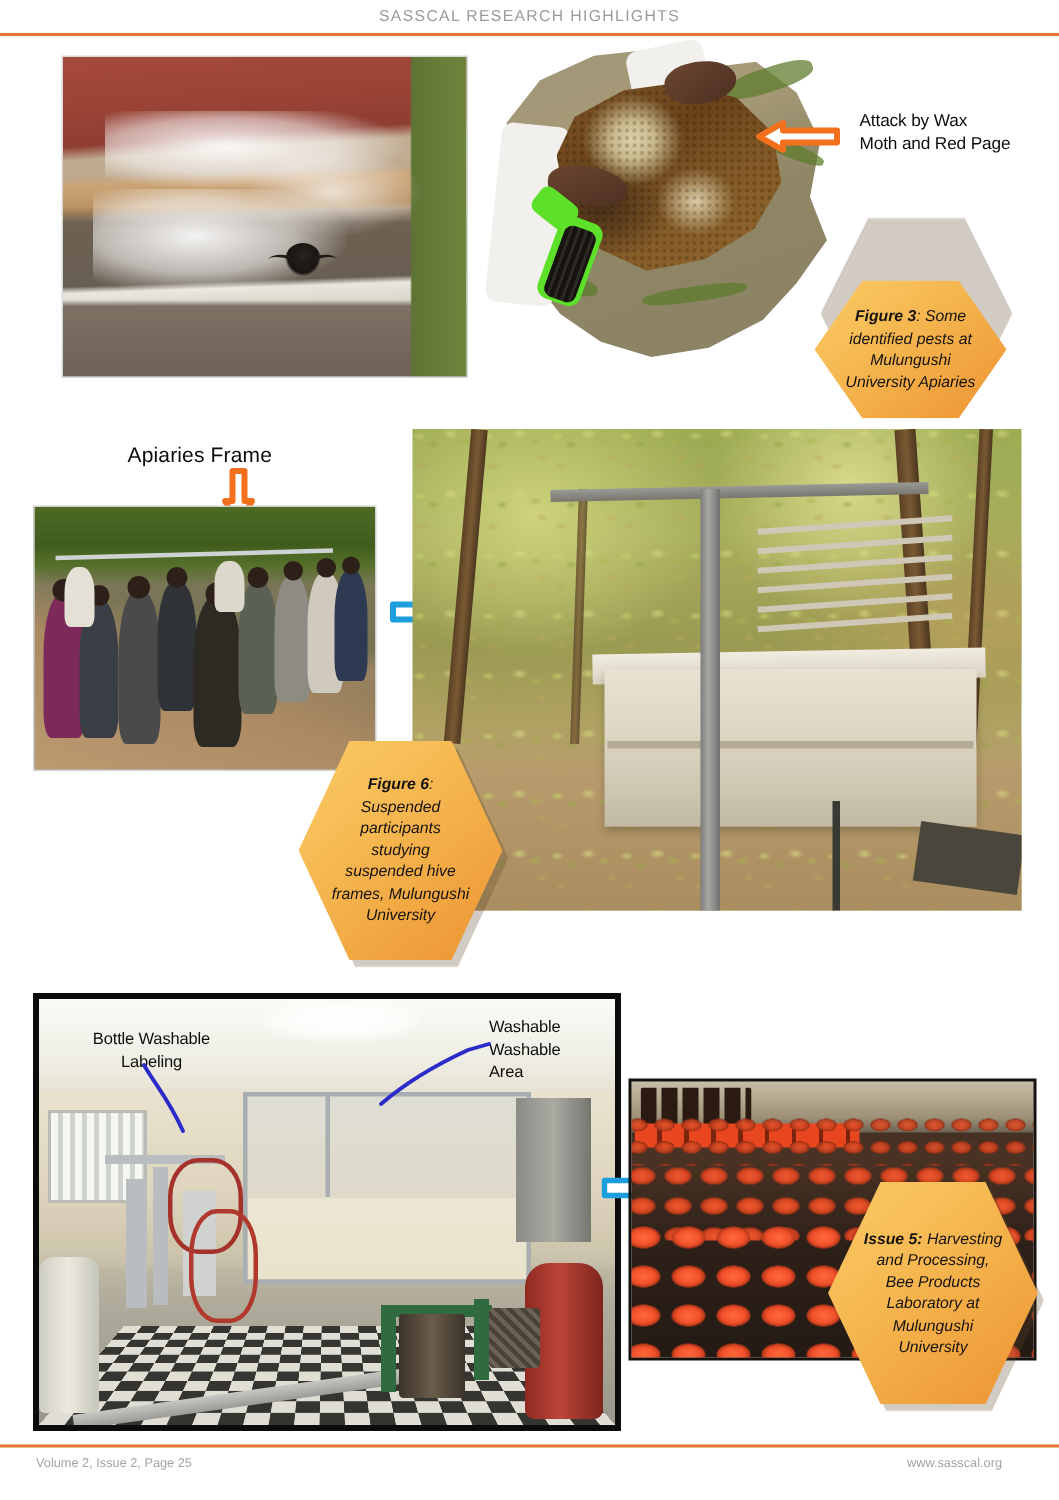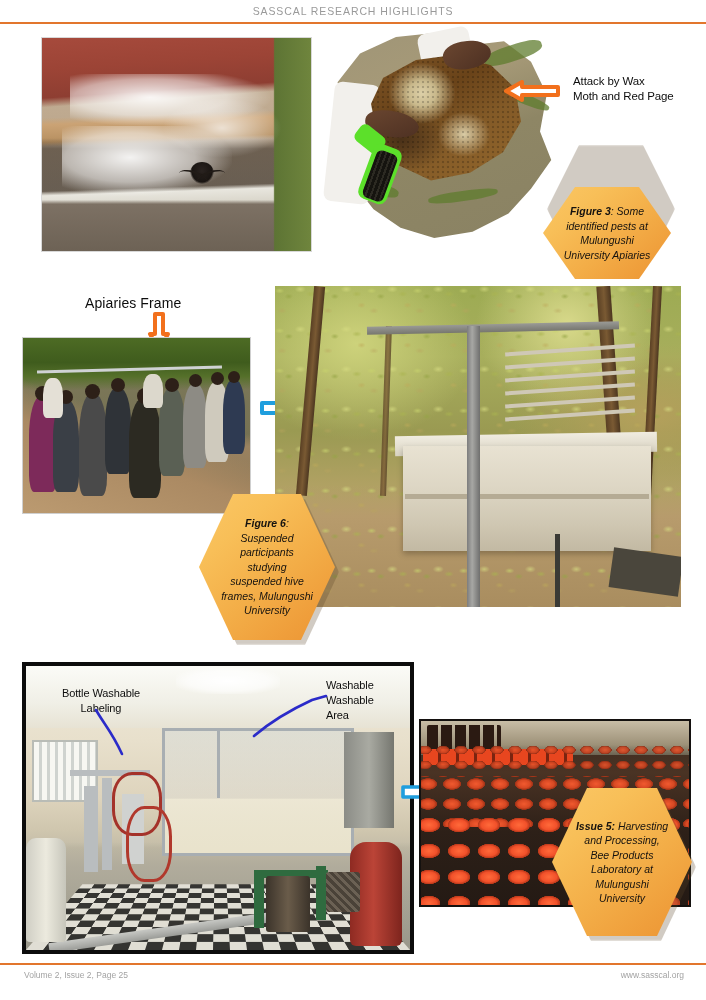--- a/index.html
+++ b/index.html
@@ -48,21 +48,21 @@
     width: 706px; height: 20px;
   }
   .page-footer .left {
     position: absolute;
     left: 24px; top: 2px;
     font-size: 8.5px;
     color: #a3a3a3;
   }
   .page-footer .right {
     position: absolute;
-    right: 22px; top: 2px;
+    right: 38px; top: 2px;
     font-size: 8.5px;
     color: #a3a3a3;
   }
 
   
   .photo {
     position: absolute;
     overflow: hidden;
     background: #ccc;
   }

